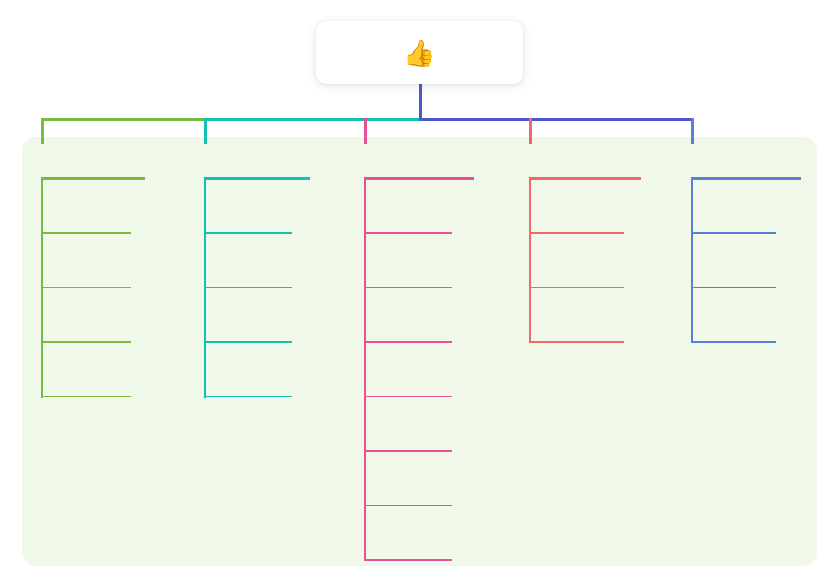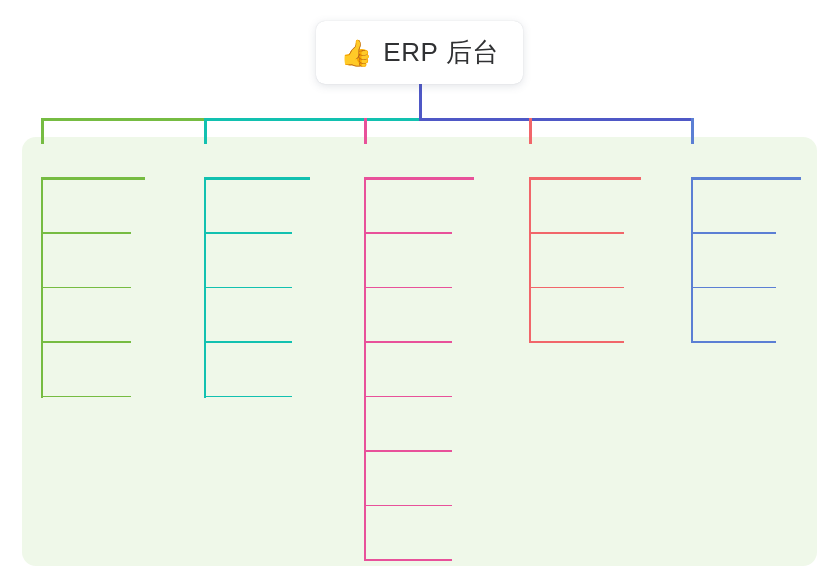--- a/index.html
+++ b/index.html
@@ -107,21 +107,20 @@
 </head>
 <body>
 
 <div id="canvas">
 
   <div class="panel"></div>
 
   <div class="root-card">
     <div class="root-inner">
       <span class="root-emoji">👍</span>
-      <span class="root-text">ERP 后台</span>
     </div>
   </div>
 
   <div id="lines">
       <div class="line" style="left: 418.5px; top: 84px; height: 37px; width: 3px; background: rgb(79, 88, 198);"></div>
       <div class="line" style="left: 41px; top: 118px; width: 164px; height: 3px; background: rgb(118, 188, 66);"></div>
       <div class="line" style="left: 204px; top: 118px; width: 217px; height: 3px; background: rgb(18, 193, 176);"></div>
       <div class="line" style="left: 419px; top: 118px; width: 275px; height: 3px; background: rgb(79, 88, 198);"></div>
       <div class="line" style="left: 41px; top: 118px; height: 26px; width: 3px; background: rgb(118, 188, 66);"></div>
       <div class="line" style="left: 204px; top: 118px; height: 26px; width: 3px; background: rgb(18, 193, 176);"></div>

